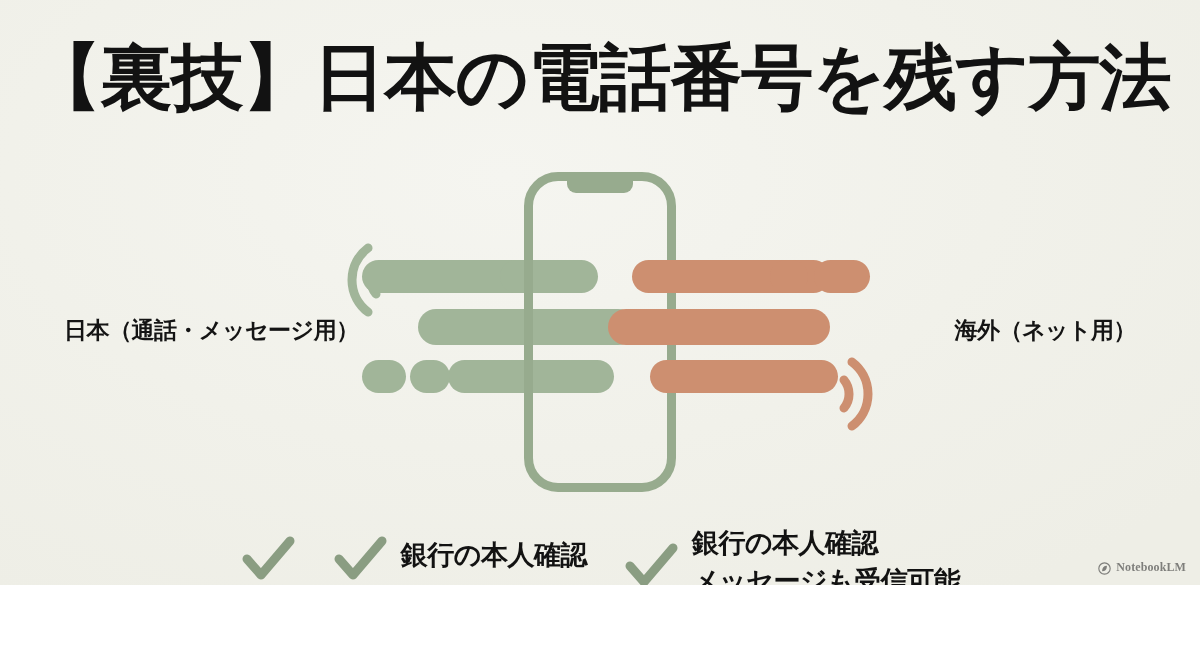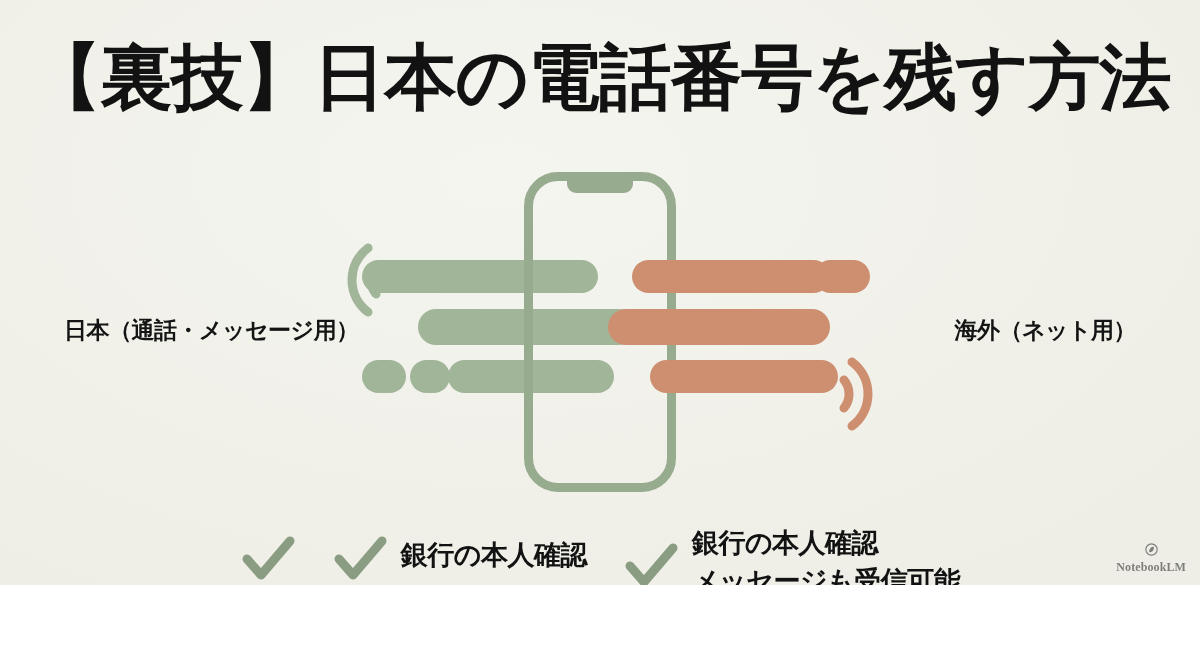--- a/index.html
+++ b/index.html
@@ -137,21 +137,20 @@
 
   
   .watermark {
     position: absolute;
     right: 14px;
     bottom: 10px;
     display: flex;
     align-items: center;
     gap: 5px;
     opacity: 0.62;
-    flex-direction: column;
   }
   .watermark .wm-icon {
     width: 13px;
     height: 13px;
     display: block;
   }
   .watermark .wm-text {
     font-size: 12px;
     font-weight: 600;
     color: #3a3a3a;

